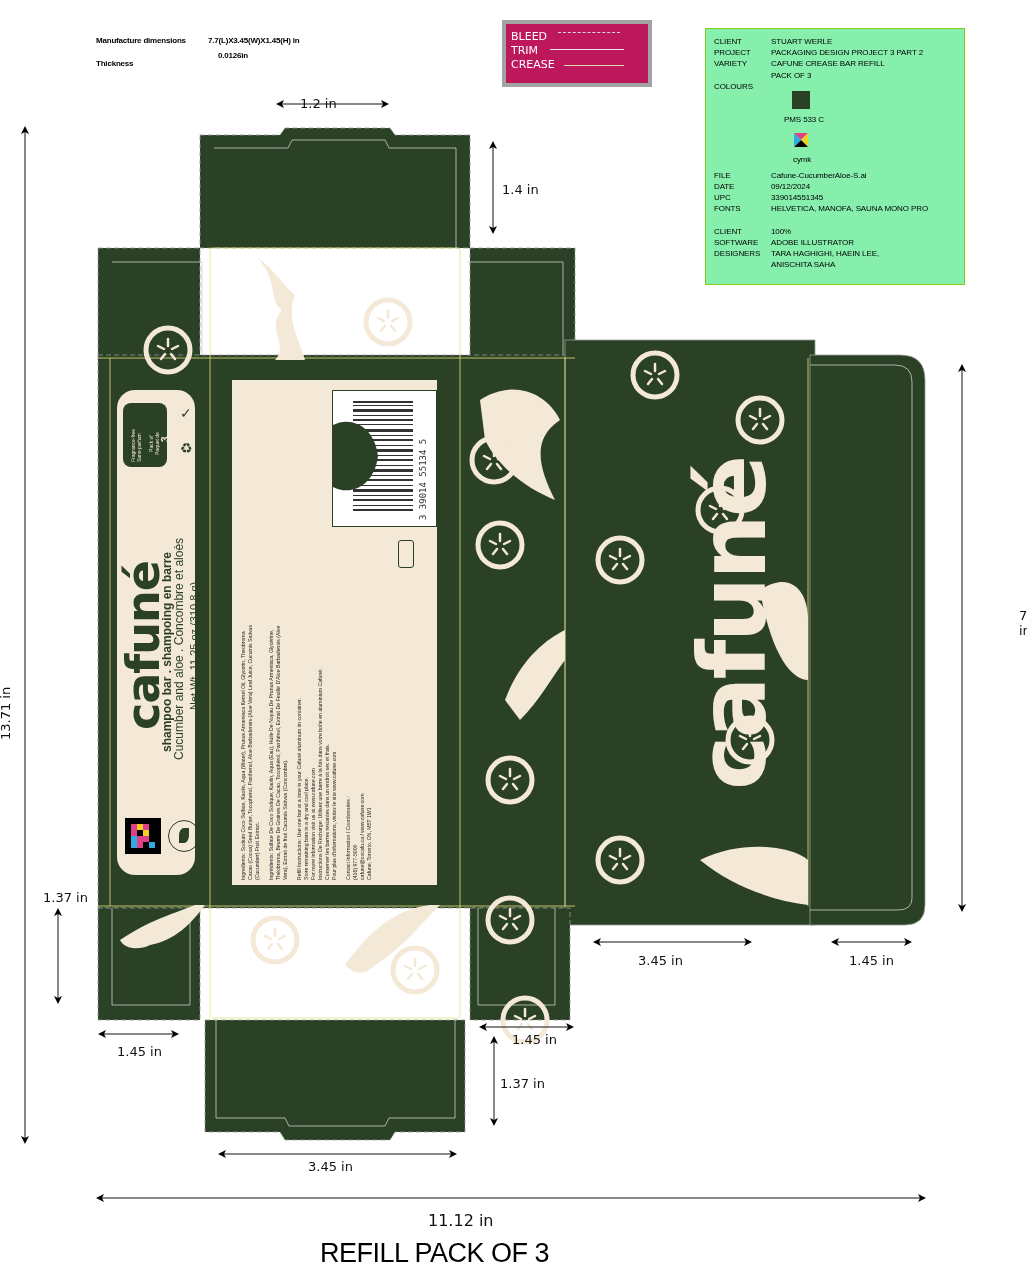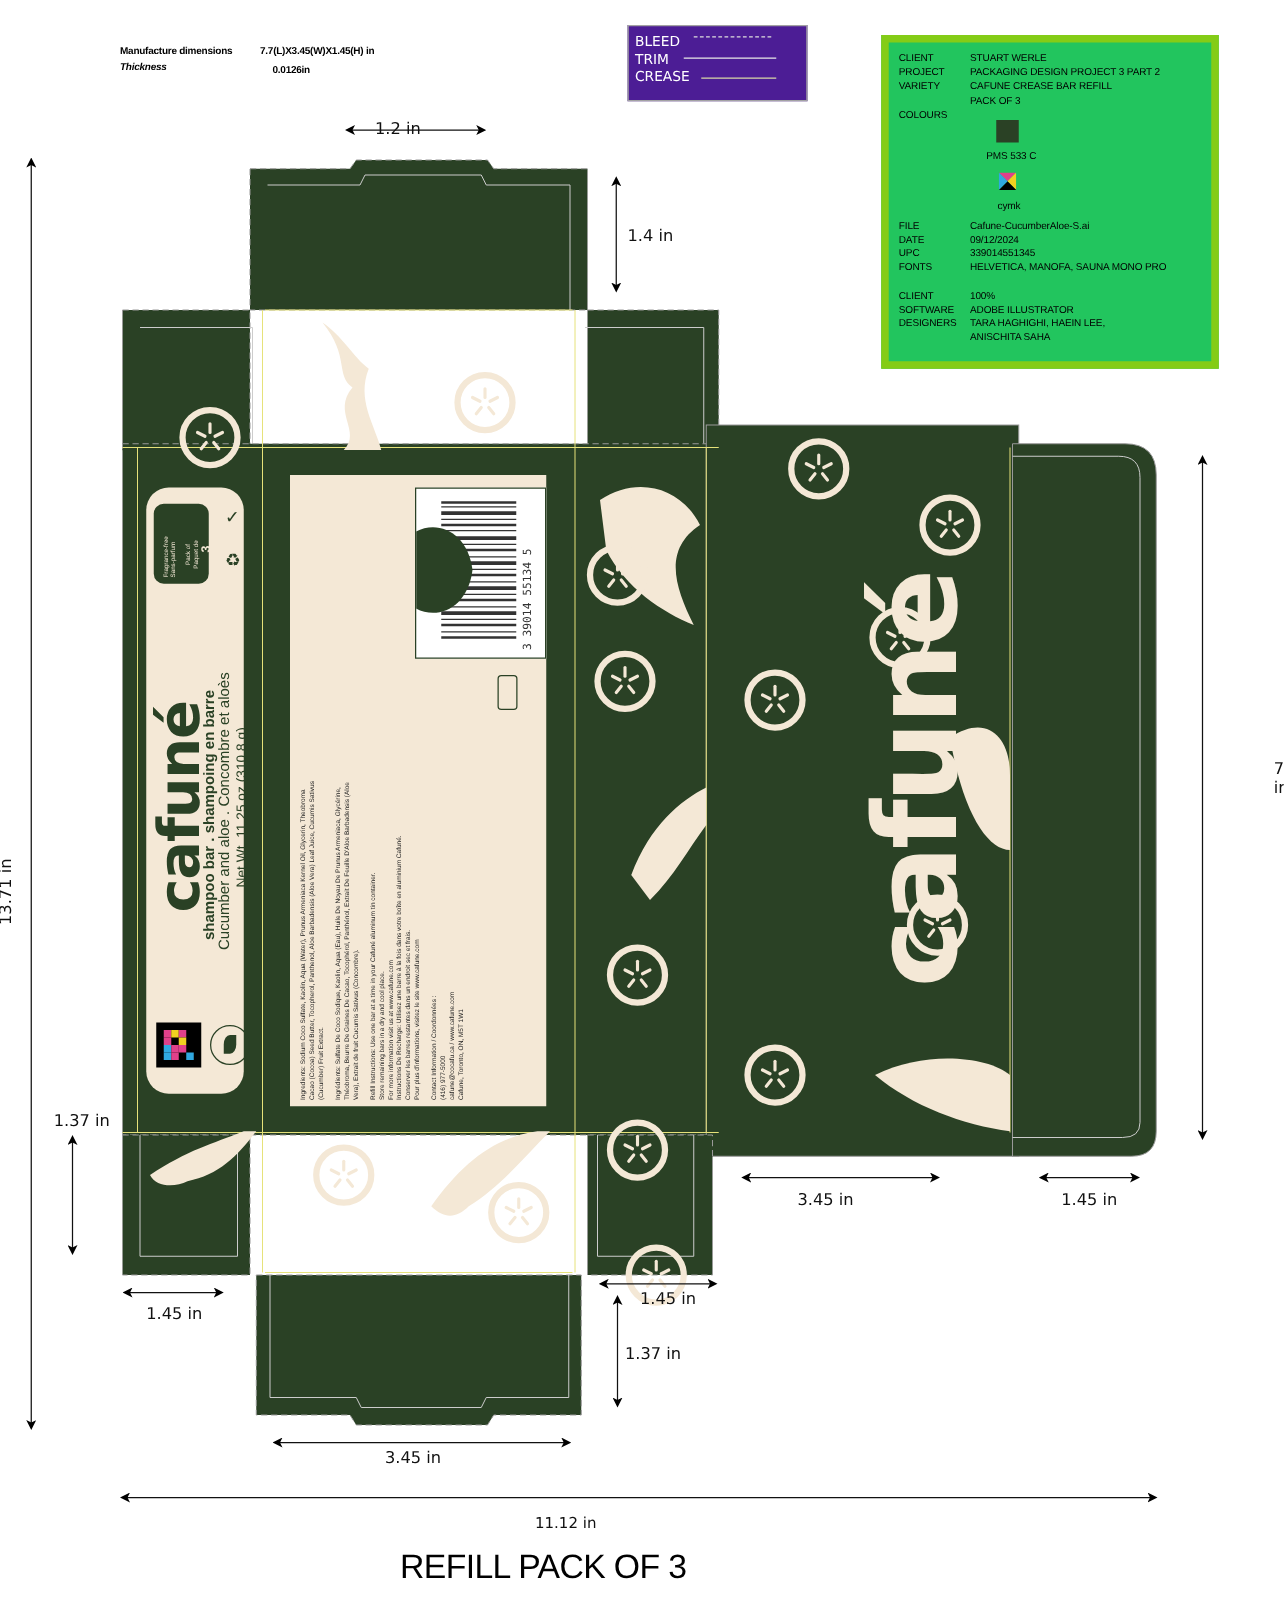--- a/index.html
+++ b/index.html
@@ -1,37 +1,37 @@
 <!DOCTYPE html>
 <html><head>
 <meta charset="utf-8">
 <style>
   html, body { margin:0; padding:0; background:#ffffff; }
   body { width:1027px; height:1278px; position:relative; overflow:hidden; font-family:"Liberation Sans", sans-serif; color:#000; }
   .abs { position:absolute; }
   .small { font-size:8px; font-weight:bold; letter-spacing:-0.2px; }
   .dim-label { font-family:"DejaVu Sans", sans-serif; font-size:13px; color:#111; }
-  .legend-box { background:#4c1d95; border:1px solid #a3a3a3; }
+  .legend-box { background:#be185d; border:4px solid #a3a3a3; }
   .legend-row { position:absolute; color:#fff; font-family:"DejaVu Sans", sans-serif; font-size:11px; }
   .legend-line { position:absolute; height:1px; background:#e8e8e8; }
-  .info-box { border:6px solid #84cc16; background:#22c55e; }
+  .info-box { border:1px solid #84cc16; background:#86efac; }
   .info-row { position:absolute; font-size:8px; letter-spacing:-0.1px; }
   .info-key { position:absolute; left:8px; }
   .info-val { position:absolute; left:65px; white-space:nowrap; }
   .green { background:#2a4125; }
   .cream { background:#f4e8d6; }
   .title { font-family:"Liberation Sans", sans-serif; font-size:27px; letter-spacing:-0.5px; }
   .vtext { transform-origin:0 0; white-space:nowrap; }
 </style>
 </head>
 <body>
 
 <div class="abs small" style="left:96px;top:36px;">Manufacture dimensions</div>
 <div class="abs small" style="left:208px;top:36px;">7.7(L)X3.45(W)X1.45(H) in</div>
-<div class="abs small" style="left:96px;top:49px;font-style:italic;">Thickness</div>
+<div class="abs small" style="left:96px;top:59px;">Thickness</div>
 <div class="abs small" style="left:218px;top:51px;">0.0126in</div>
 
 <div class="abs legend-box" style="left:502px;top:20px;width:142px;height:59px;">
   <div class="legend-row" style="left:5px;top:6px;">BLEED</div>
   <div class="legend-line" style="left:52px;top:8px;width:62px;border-top:1px dashed #ddd;background:none;"></div>
   <div class="legend-row" style="left:5px;top:20px;">TRIM</div>
   <div class="legend-line" style="left:44px;top:25px;width:74px;"></div>
   <div class="legend-row" style="left:5px;top:34px;">CREASE</div>
   <div class="legend-line" style="left:58px;top:41px;width:60px;background:#d8d8a8;"></div>
 </div>
@@ -302,15 +302,15 @@
 <div class="abs dim-label" style="left:502px;top:182px;">1.4 in</div>
 <div class="abs dim-label vtext" style="left:-2px;top:740px;transform:rotate(-90deg);">13.71 in</div>
 <div class="abs dim-label" style="left:43px;top:890px;">1.37 in</div>
 <div class="abs dim-label" style="left:117px;top:1044px;">1.45 in</div>
 <div class="abs dim-label" style="left:512px;top:1032px;">1.45 in</div>
 <div class="abs dim-label" style="left:500px;top:1076px;">1.37 in</div>
 <div class="abs dim-label" style="left:308px;top:1159px;">3.45 in</div>
 <div class="abs dim-label" style="left:638px;top:953px;">3.45 in</div>
 <div class="abs dim-label" style="left:849px;top:953px;">1.45 in</div>
 <div class="abs dim-label" style="left:1019px;top:608px;">7.7 in</div>
-<div class="abs dim-label" style="left:428px;top:1211px;font-size:12px;">11.12 in</div>
+<div class="abs dim-label" style="left:428px;top:1211px;font-size:16px;">11.12 in</div>
 
 <div class="abs title" style="left:320px;top:1238px;">REFILL PACK OF 3</div>
 
 </body></html>

